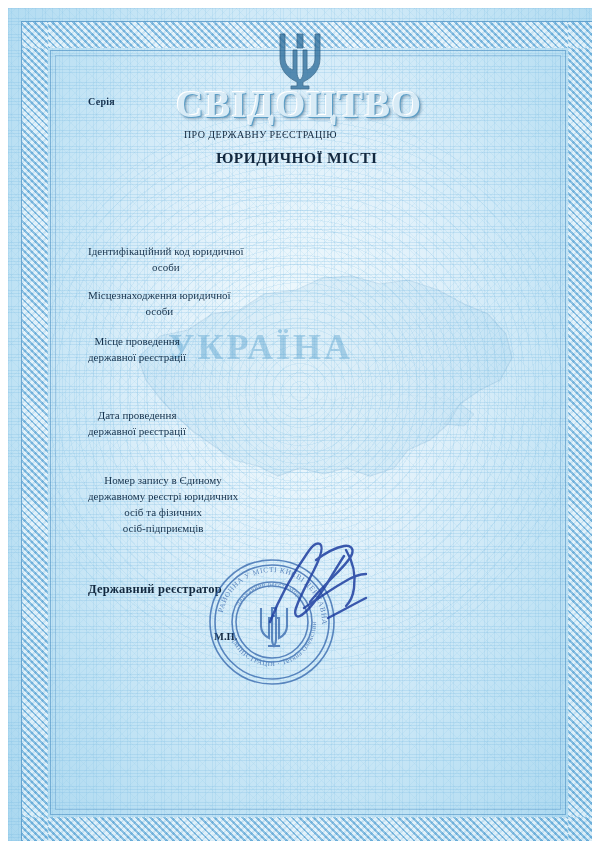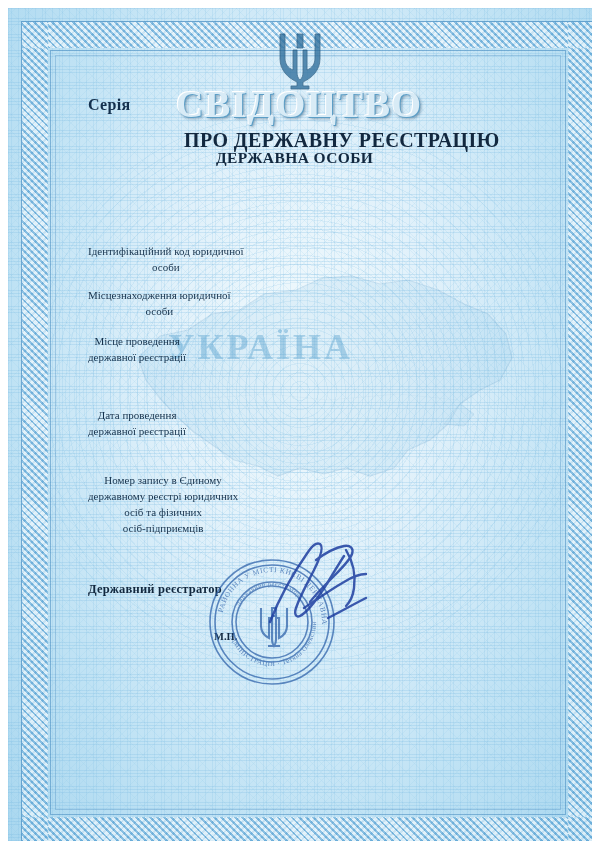--- a/index.html
+++ b/index.html
@@ -144,21 +144,21 @@
   
   .content {
     position: absolute;
     inset: 0;
   }
 
   .seria-label {
     position: absolute;
     left: 88px;
     top: 96px;
-    font-size: 16px;
+    font-size: 10px;
     font-weight: bold;
     color: #14304d;
     letter-spacing: 0.3px;
     font-family: Liberation Serif, serif;
   }
 
   .title-main {
     position: absolute;
     left: 176px;
     top: 82px;
@@ -170,22 +170,22 @@
       1px 1px 0 #5c9ec6,
       -1px -1px 0 #ffffff,
       2px 2px 3px rgba(20,60,95,0.45);
     white-space: nowrap;
   }
 
   .title-sub1 {
     position: absolute;
     left: 184px;
     top: 129px;
-    font-size: 20px;
-    font-weight: bold;
+    font-size: 10px;
+    font-weight: normal;
     color: #12283f;
     letter-spacing: 0.4px;
     white-space: nowrap;
   }
   .title-sub2 {
     position: absolute;
     left: 216px;
     top: 149px;
     font-size: 15.5px;
     font-weight: bold;
@@ -295,21 +295,21 @@
       </g>
     </svg>
   </div>
 
   <div class="content">
 
     <div class="seria-label">Серія</div>
 
     <div class="title-main">СВІДОЦТВО</div>
     <div class="title-sub1">ПРО ДЕРЖАВНУ РЕЄСТРАЦІЮ</div>
-    <div class="title-sub2">ДЕРЖАВНА ОСОБИ</div>
+    <div class="title-sub2">ЮРИДИЧНОЇ МІСТІ</div>
 
     <div class="field f1">Ідентифікаційний код юридичної
 особи</div>
     <div class="field f2">Місцезнаходження юридичної
 особи</div>
     <div class="field f3">Місце проведення
 державної реєстрації</div>
     <div class="field f4">Дата проведення
 державної реєстрації</div>
     <div class="field f5">Номер запису в Єдиному

